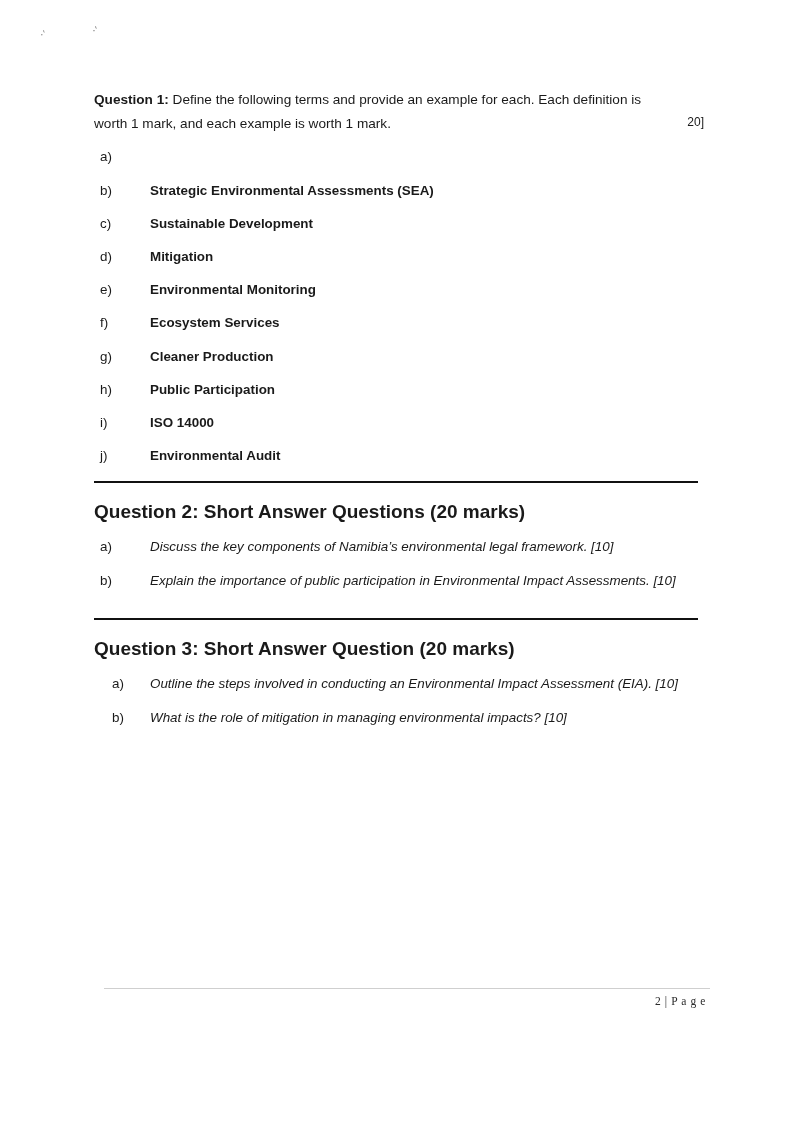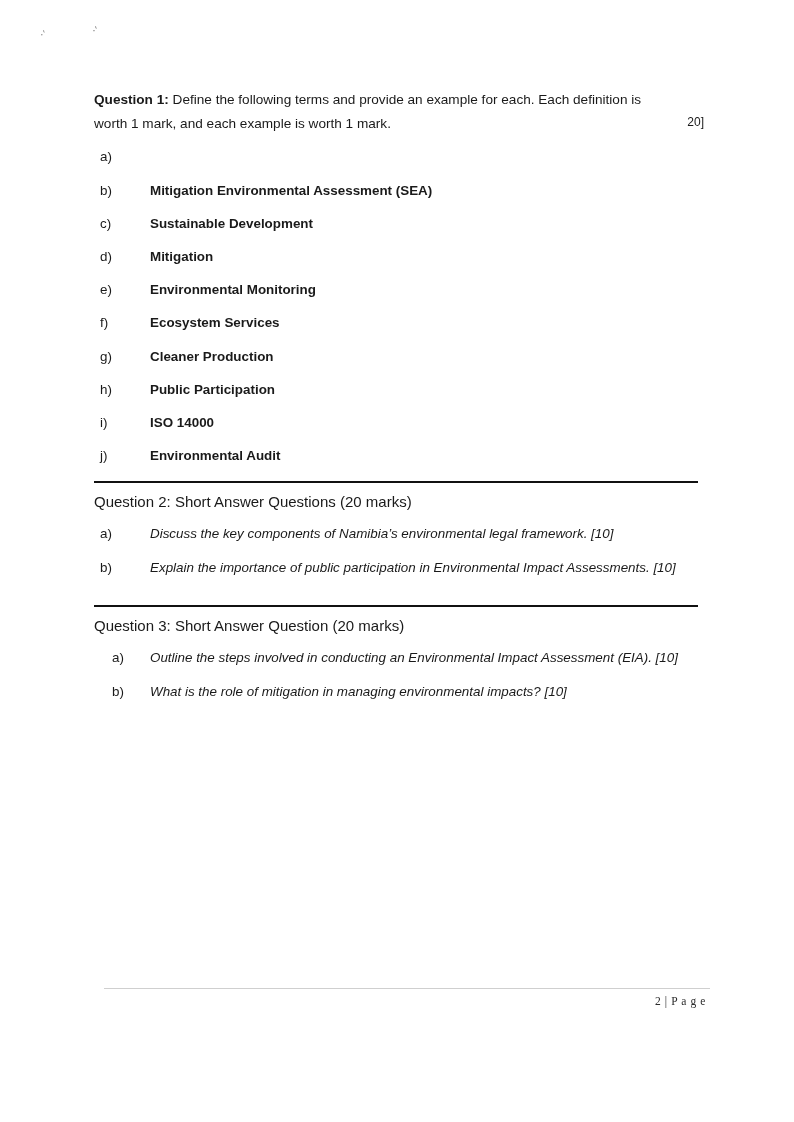--- a/index.html
+++ b/index.html
@@ -91,23 +91,23 @@
     border: none;
     border-top: 2.2px solid #111;
     margin: 12px 0 0 0;
     width: 604px;
   }
   .rule.rule2 {
     margin-top: 28px;
   }
 
   .section-head {
-    font-size: 15px;
-    font-weight: normal;
-    margin: 10px 0 14px 0;
+    font-size: 19px;
+    font-weight: bold;
+    margin: 18px 0 14px 0;
   }
 
   .sub-list {
     margin: 0;
     padding: 0;
     list-style: none;
   }
   .sub-item {
     display: flex;
     margin-bottom: 14px;
@@ -169,21 +169,21 @@
       <span>worth 1 mark, and each example is worth 1 mark.</span>
       <span class="marks">20]</span>
     </div>
 
     <ul class="term-list">
       <li class="term-item">
         <span class="letter">a)</span>
       </li>
       <li class="term-item">
         <span class="letter">b)</span>
-        <span class="term">Mitigation Environmental Assessment (SEA)</span>
+        <span class="term">Strategic Environmental Assessments (SEA)</span>
       </li>
       <li class="term-item">
         <span class="letter">c)</span>
         <span class="term">Sustainable Development</span>
       </li>
       <li class="term-item">
         <span class="letter">d)</span>
         <span class="term">Mitigation</span>
       </li>
       <li class="term-item">

